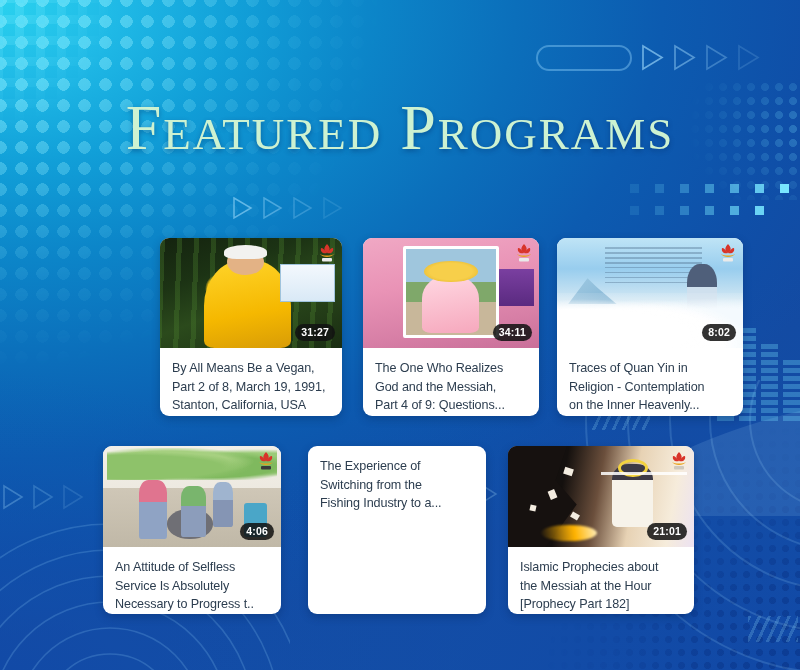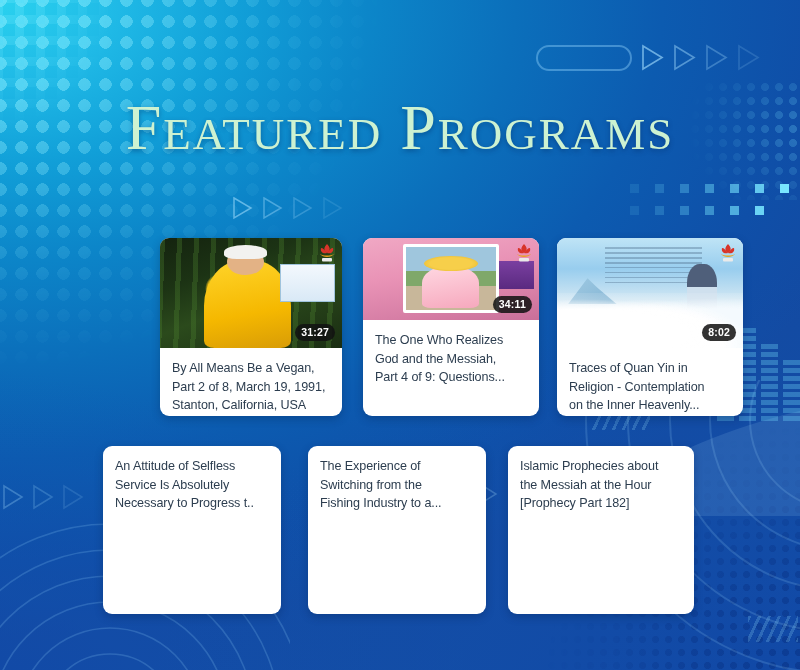--- a/index.html
+++ b/index.html
@@ -532,21 +532,21 @@
         </svg>
       </div>
       <div class="badge">31:27</div>
     </div>
     <div class="card-title">By All Means Be a Vegan,
 Part 2 of 8, March 19, 1991,
 Stanton, California, USA</div>
   </div>
 
   <div class="card" style="left:363px; top:238px; width:176px; height:178px;">
-    <div class="thumb" style="height:82px;padding-left:45px;">
+    <div class="thumb" style="height:110px;padding-left:45px;">
       <div class="thumb-art art-pink">
         <div class="inner">
           <div class="robe"></div>
           <div class="hat2"></div>
         </div>
         <div class="pnl"></div>
       </div>
       <div class="logo-mark">
         <svg width="20" height="22" viewBox="0 0 20 22">
           <path d="M10 3 C7 6 6 9 10 12 C14 9 13 6 10 3Z" fill="#d8342a"></path>
@@ -581,30 +581,74 @@
         </svg>
       </div>
       <div class="badge">8:02</div>
     </div>
     <div class="card-title">Traces of Quan Yin in
 Religion - Contemplation
 on the Inner Heavenly...</div>
   </div>
 
   <div class="card" style="left:103px; top:446px; width:178px; height:168px;">
+    <div class="thumb" style="height:101px;">
+      <div class="thumb-art art-service">
+        <div class="road"></div>
+        <div class="trees"></div>
+        <div class="bin"></div>
+        <div class="bag"></div>
+        <div class="p1"></div>
+        <div class="p2"></div>
+        <div class="p3"></div>
+      </div>
+      <div class="logo-mark">
+        <svg width="20" height="22" viewBox="0 0 20 22">
+          <path d="M10 3 C7 6 6 9 10 12 C14 9 13 6 10 3Z" fill="#d8342a"></path>
+          <path d="M4 7 C3 11 6 13 10 12 C8 9 6 7 4 7Z" fill="#d8342a"></path>
+          <path d="M16 7 C17 11 14 13 10 12 C12 9 14 7 16 7Z" fill="#d8342a"></path>
+          <path d="M3 13 C6 17 14 17 17 13 C14 15 6 15 3 13Z" fill="#e8a21c"></path>
+          <rect x="5" y="17" width="10" height="3.4" rx="1" fill="#3b3b3b"></rect>
+        </svg>
+      </div>
+      <div class="badge">4:06</div>
+    </div>
     <div class="card-title">An Attitude of Selfless
 Service Is Absolutely
 Necessary to Progress t..</div>
   </div>
 
   <div class="card" style="left:308px; top:446px; width:178px; height:168px;">
     <div class="card-title">The Experience of
 Switching from the
 Fishing Industry to a...</div>
   </div>
 
   <div class="card" style="left:508px; top:446px; width:186px; height:168px;">
+    <div class="thumb" style="height:101px;">
+      <div class="thumb-art art-islam">
+        <div class="rock"></div>
+        <div class="shard" style="left:30%; top:22%; width:9px; height:7px; transform:rotate(18deg);"></div>
+        <div class="shard" style="left:22%; top:44%; width:7px; height:9px; transform:rotate(-22deg);"></div>
+        <div class="shard" style="left:34%; top:66%; width:8px; height:6px; transform:rotate(30deg);"></div>
+        <div class="shard" style="left:12%; top:58%; width:6px; height:6px; transform:rotate(12deg);"></div>
+        <div class="sage"></div>
+        <div class="halo"></div>
+        <div class="bar"></div>
+        <div class="flare"></div>
+      </div>
+      <div class="logo-mark">
+        <svg width="20" height="22" viewBox="0 0 20 22">
+          <path d="M10 3 C7 6 6 9 10 12 C14 9 13 6 10 3Z" fill="#d8342a"></path>
+          <path d="M4 7 C3 11 6 13 10 12 C8 9 6 7 4 7Z" fill="#d8342a"></path>
+          <path d="M16 7 C17 11 14 13 10 12 C12 9 14 7 16 7Z" fill="#d8342a"></path>
+          <path d="M3 13 C6 17 14 17 17 13 C14 15 6 15 3 13Z" fill="#e8a21c"></path>
+          <rect x="5" y="17" width="10" height="3.4" rx="1" fill="#cfc8bd"></rect>
+        </svg>
+      </div>
+      <div class="badge">21:01</div>
+    </div>
     <div class="card-title">Islamic Prophecies about
 the Messiah at the Hour
 [Prophecy Part 182]</div>
   </div>
 
 </div>
 
 </body></html>

